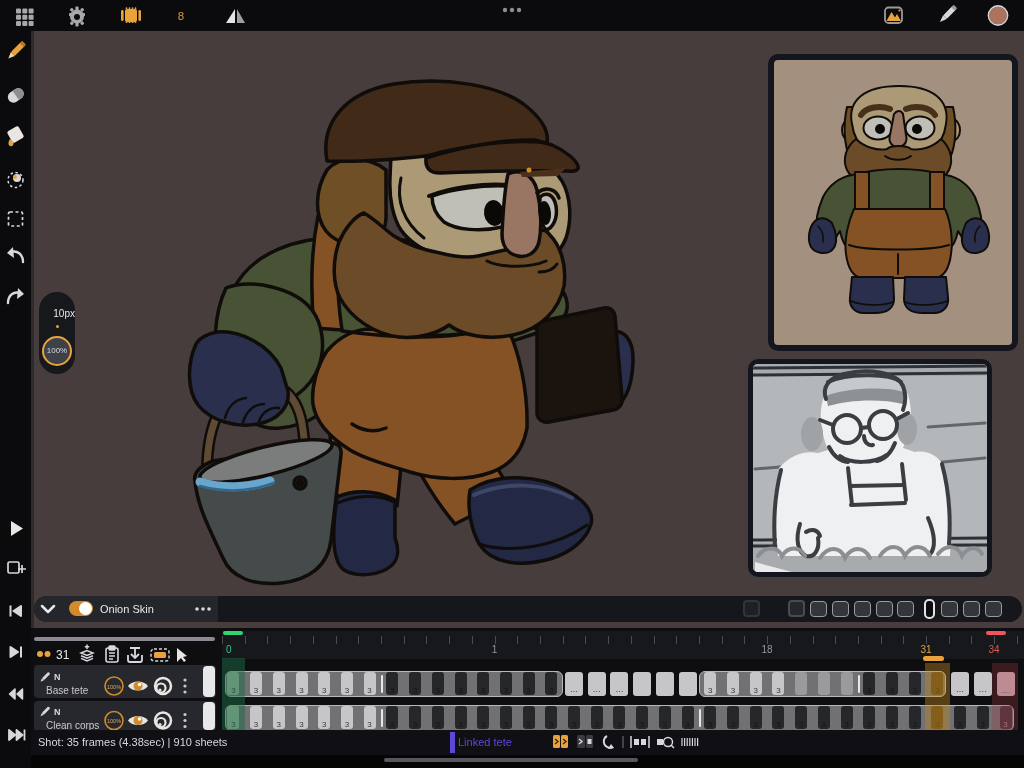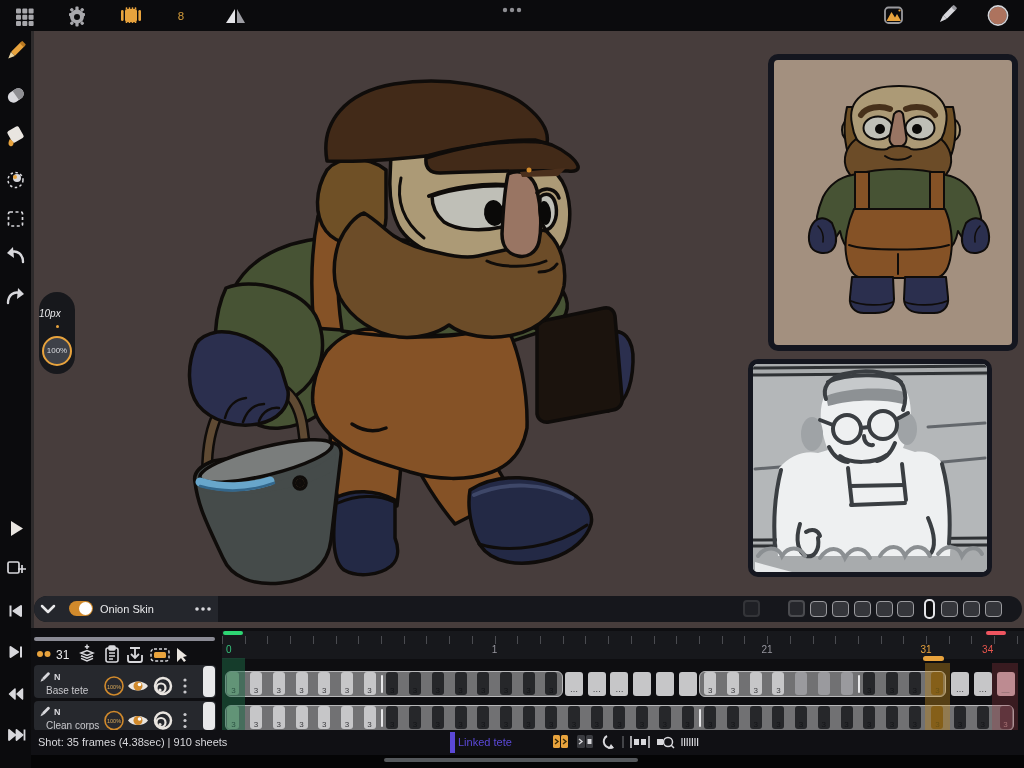--- a/index.html
+++ b/index.html
@@ -166,21 +166,21 @@
   <path d="M758,556 C765,546 778,546 782,556 C788,546 800,546 805,556"></path>
   <path d="M820,558 C828,546 840,546 845,558 C852,546 864,546 870,558"></path>
   <path d="M880,556 C888,544 900,544 905,556 C912,544 924,544 930,556"></path>
   <path d="M938,554 C946,544 958,545 962,556 C968,546 978,546 982,554"></path>
  </g>
  <path d="M755,562 L792,572 L755,572 Z" fill="#e8eaeb"></path>
 </svg>
 </div>
 
 <div style="position:absolute;left:39px;top:292px;width:36px;height:82px;background:#17181c;border-radius:18px;">
- <div style="position:absolute;top:16px;width:100%;text-align:left;font-size:10px;color:#e8e8ea;font-style:italic;">10px</div>
+ <div style="position:absolute;top:16px;width:100%;text-align:right;font-size:10px;color:#e8e8ea;">10px</div>
  <div style="position:absolute;top:33px;left:17px;width:3px;height:3px;background:#e8a33d;border-radius:50%;"></div>
  <div style="position:absolute;left:3px;top:44px;width:30px;height:30px;background:#3e4148;border:2.5px solid #e8a33d;border-radius:50%;box-sizing:border-box;">
   <div style="position:absolute;top:8px;left:0;width:100%;text-align:center;font-size:8px;color:#d8dade;">100%</div>
  </div>
 </div>
 
 <div style="position:absolute;left:34px;top:596px;width:988px;height:26px;background:#16171c;border-radius:13px;"></div>
 <div style="position:absolute;left:34px;top:596px;width:184px;height:26px;background:#24262c;border-radius:13px 0 0 13px;">
  <svg width="184" height="26">
   <path d="M8,10 L14,16 L20,10" stroke="#e8e8ea" stroke-width="2.5" fill="none" stroke-linecap="round" stroke-linejoin="round"></path>
@@ -226,23 +226,23 @@
 <div style="position:absolute;left:857.9px;top:636px;width:1px;height:8px;background:#4a4b50;"></div>
 <div style="position:absolute;left:880.6px;top:636px;width:1px;height:8px;background:#4a4b50;"></div>
 <div style="position:absolute;left:903.3px;top:636px;width:1px;height:8px;background:#4a4b50;"></div>
 <div style="position:absolute;left:926.0px;top:636px;width:1px;height:8px;background:#4a4b50;"></div>
 <div style="position:absolute;left:948.7px;top:636px;width:1px;height:8px;background:#4a4b50;"></div>
 <div style="position:absolute;left:971.4px;top:636px;width:1px;height:8px;background:#4a4b50;"></div>
 <div style="position:absolute;left:994.1px;top:636px;width:1px;height:8px;background:#4a4b50;"></div>
 <div style="position:absolute;left:1016.9px;top:636px;width:1px;height:8px;background:#4a4b50;"></div>
 <div style="position:absolute;left:226px;top:644px;font-size:10px;color:#35c27c;">0</div>
 <div style="position:absolute;left:482.5px;top:644px;width:24px;text-align:center;font-size:10px;color:#96969e;">1</div>
-<div style="position:absolute;left:755.0px;top:644px;width:24px;text-align:center;font-size:10px;color:#96969e;">21</div>
+<div style="position:absolute;left:755.0px;top:644px;width:24px;text-align:center;font-size:10px;color:#96969e;">18</div>
 <div style="position:absolute;left:914.0px;top:644px;width:24px;text-align:center;font-size:10px;color:#e8a33d;">31</div>
-<div style="position:absolute;left:982.1px;top:644px;width:24px;text-align:left;font-size:10px;color:#e8554d;">34</div>
+<div style="position:absolute;left:982.1px;top:644px;width:24px;text-align:center;font-size:10px;color:#e8554d;">34</div>
 <div style="position:absolute;left:223.0px;top:631px;width:20px;height:4px;background:#2ed573;border-radius:2px;"></div>
 <div style="position:absolute;left:986px;top:631px;width:20px;height:4px;background:#ef5560;border-radius:2px;"></div>
 <div style="position:absolute;left:923.0px;top:656px;width:21px;height:5px;background:#e8a33d;border-radius:2.5px;"></div>
 <div style="position:absolute;left:225.0px;top:671px;width:337.7px;height:26px;background:#717173;border:1.5px solid #b8b8ba;border-radius:6px;box-sizing:border-box;"></div>
 <div style="position:absolute;left:698.9px;top:671px;width:246.8px;height:26px;background:#717173;border:1.5px solid #b8b8ba;border-radius:6px;box-sizing:border-box;"></div>
 <div style="position:absolute;left:227.4px;top:672px;width:12px;height:23px;background:#a8bfa9;border-radius:3px;">
     <span style="position:absolute;left:0;right:0;bottom:0;text-align:center;font-size:8px;color:#3a3a3e;line-height:9px;">3</span>
   </div>
 <div style="position:absolute;left:250.1px;top:672px;width:12px;height:23px;background:#c6c6c8;border-radius:3px;">
     <span style="position:absolute;left:0;right:0;bottom:0;text-align:center;font-size:8px;color:#3a3a3e;line-height:9px;">3</span>

